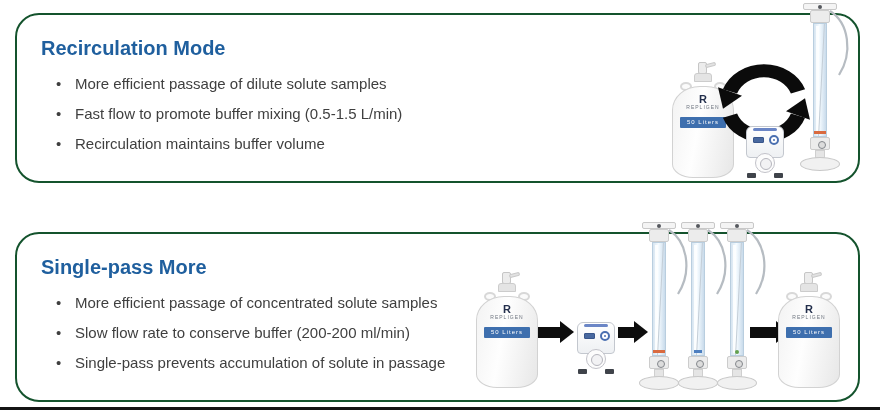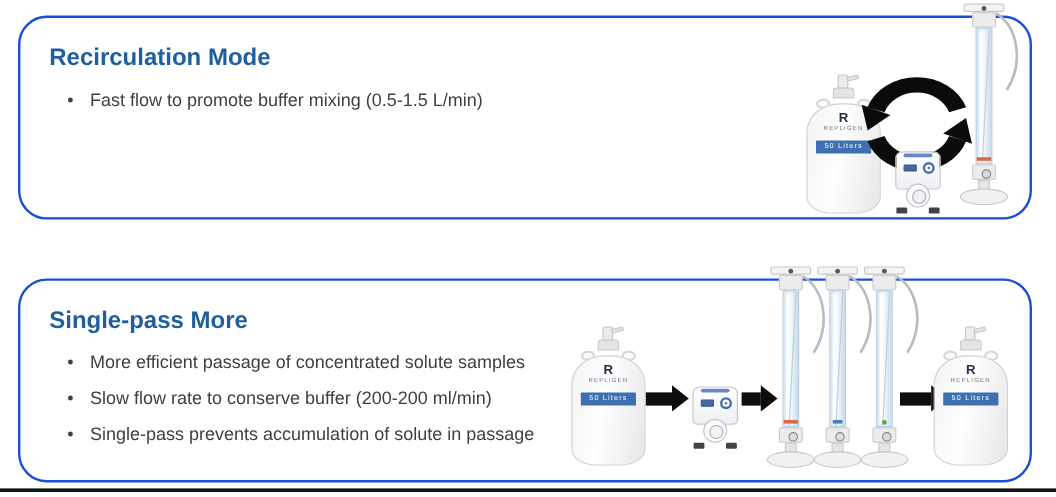--- a/index.html
+++ b/index.html
@@ -1,21 +1,21 @@
 <!DOCTYPE html>
 <html><head>
 <meta charset="utf-8">
 <style>
   * { margin:0; padding:0; box-sizing:border-box; }
   body { background:#fff; font-family:"Liberation Sans", sans-serif; }
   .slide { position:relative; width:880px; height:414px; background:#ffffff; overflow:hidden; }
 
   
   .mode-box { position:absolute; left:15px; width:845px; height:170px; background:#fff;
-              border:2px solid #1d4ed8; border-radius:24px; padding:21px 20px 0 24px; z-index:0; }
+              border:2px solid #14532d; border-radius:24px; padding:21px 20px 0 24px; z-index:0; }
   .mode-box.top { top:13px; }
   .mode-box.bottom { top:232px; }
   .mode-title { font-size:20px; font-weight:bold; color:#1f5f9e; line-height:24px; }
   .bullets { list-style:none; margin-top:9px; }
   .bullets li { position:relative; padding-left:34px; font-size:15px; color:#3f3f3f; line-height:30px; }
   .bullets li::before { content:"•"; position:absolute; left:15px; top:0; color:#3f3f3f; }
 
   .bottom-rule { position:absolute; left:0; top:407px; width:880px; height:3px; background:#141414; z-index:5; }
 
   
@@ -75,21 +75,23 @@
   .cycle { position:absolute; z-index:3; }
 </style>
 </head>
 <body>
 
 <div class="slide">
 
   <section class="mode-box top">
     <h2 class="mode-title">Recirculation Mode</h2>
     <ul class="bullets">
+      <li><span>More efficient passage of dilute solute samples</span></li>
       <li><span>Fast flow to promote buffer mixing (0.5-1.5 L/min)</span></li>
+      <li><span>Recirculation maintains buffer volume</span></li>
     </ul>
   </section>
 
   <section class="mode-box bottom">
     <h2 class="mode-title">Single-pass More</h2>
     <ul class="bullets">
       <li><span>More efficient passage of concentrated solute samples</span></li>
       <li><span>Slow flow rate to conserve buffer (200-200 ml/min)</span></li>
       <li><span>Single-pass prevents accumulation of solute in passage</span></li>
     </ul>

